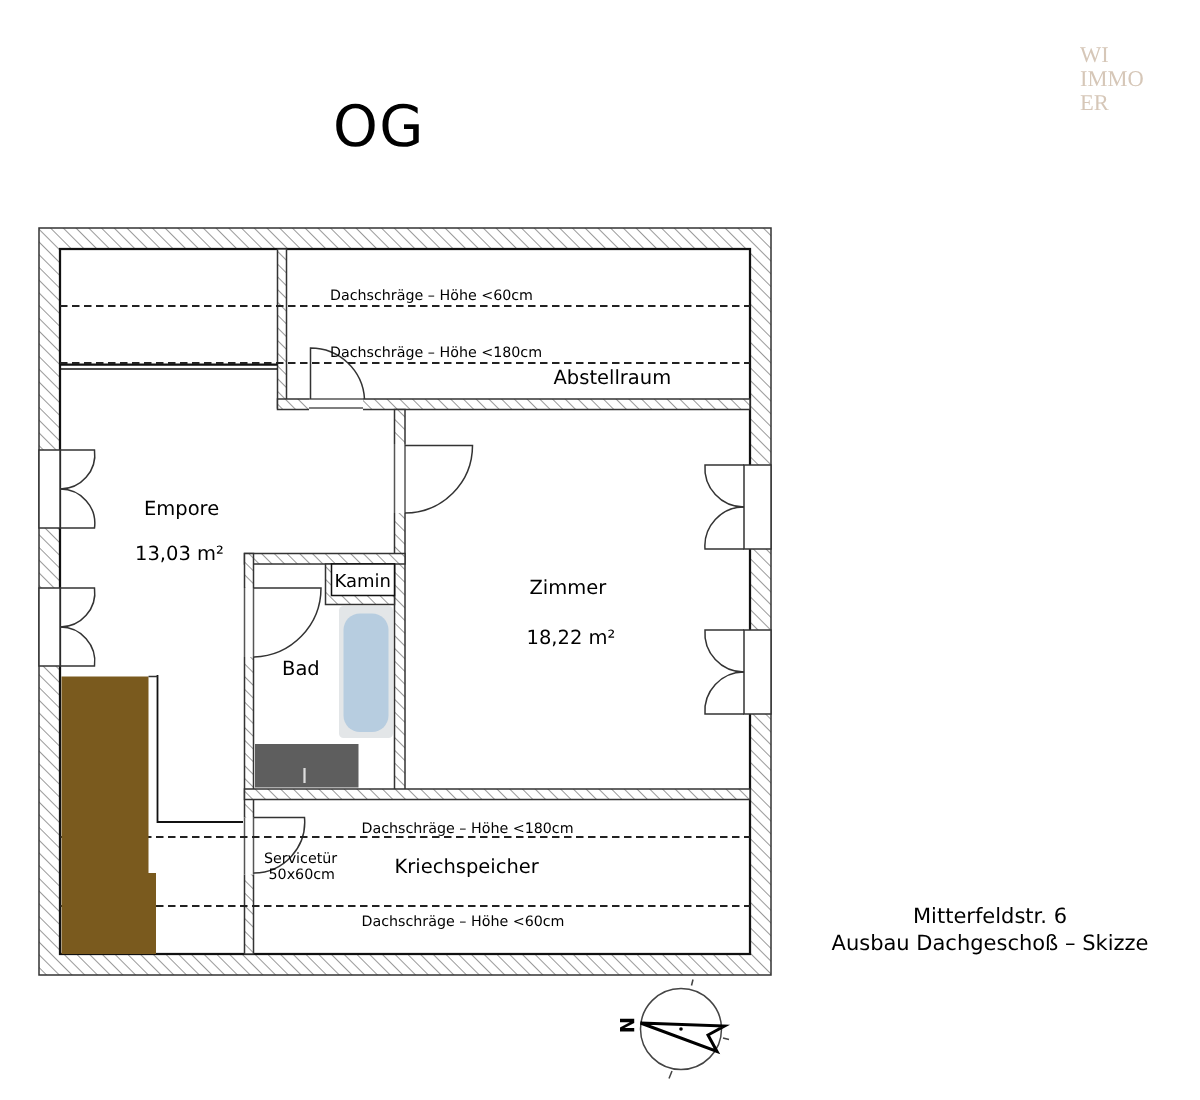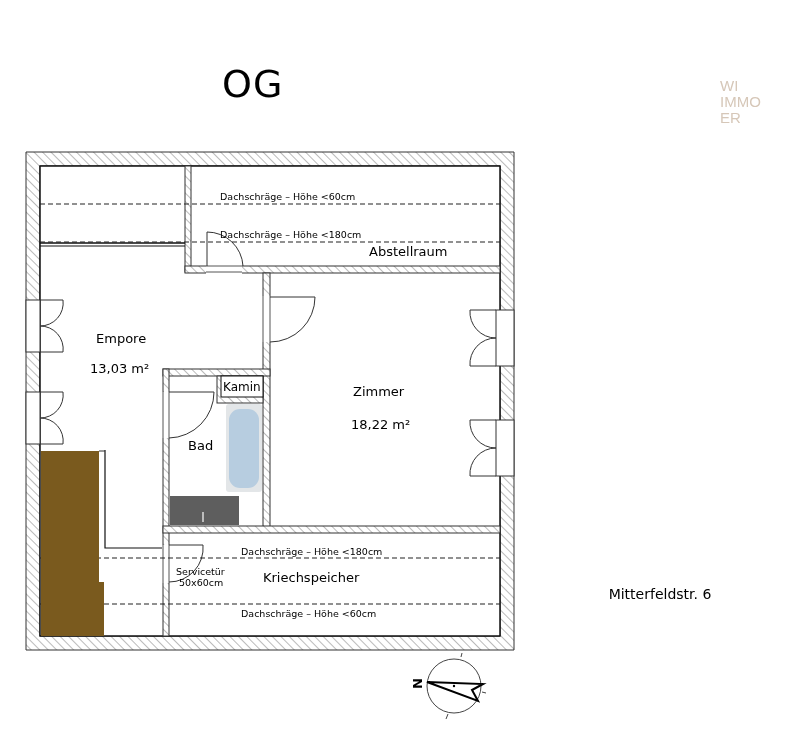--- a/index.html
+++ b/index.html
@@ -1,20 +1,20 @@
 <!DOCTYPE html>
 <html><head>
 <meta charset="utf-8">
 <style>
   html, body { margin:0; padding:0; background:#ffffff; }
   body { width:800px; height:733px; position:relative; overflow:hidden; font-family:"DejaVu Sans", sans-serif; }
   .title { position:absolute; left:222px; top:14px; font-size:38px; color:#000; font-family:"DejaVu Sans", sans-serif; letter-spacing:1px;margin-top:48px; }
-  .logo { position:absolute; left:720px; top:30px; color:#d6c7b8; font-size:15px; line-height:15px; font-family:Liberation Sans, sans-serif; letter-spacing:0px;margin-top:48px; }
+  .logo { position:absolute; left:720px; top:30px; color:#d6c7b8; font-size:15px; line-height:15px; font-family:Liberation Serif, serif; letter-spacing:0px; }
   .logo div { height:16px; }
-  .addr { position:absolute; left:540px; top:585px; width:240px; text-align:center; font-size:14px; line-height:18px; color:#000; font-family:"DejaVu Sans", sans-serif; }
+  .addr { position:absolute; left:540px; top:602px; width:240px; text-align:center; font-size:14px; line-height:18px; color:#000; font-family:"DejaVu Sans", sans-serif; }
   svg { position:absolute; left:0; top:0; }
   .lbl { font-family:"DejaVu Sans", sans-serif; fill:#000; }
 </style>
 </head>
 <body>
 
 <div class="title">OG</div>
 
 <div class="logo">
   <div>WI</div>
@@ -139,13 +139,14 @@
     <line x1="482" y1="692" x2="486" y2="693" stroke="#444"></line>
     <line x1="448" y1="714" x2="446" y2="719" stroke="#444"></line>
     <path d="M427,682 L483,684 L472,690 L478,701 Z" fill="none" stroke="#000" stroke-width="2"></path>
     <circle cx="454" cy="686" r="1.2" fill="#000"></circle>
     <text class="lbl" x="412" y="689" font-size="13" font-weight="bold" transform="rotate(90 418 684)">N</text>
   </g>
 </svg>
 
 <div class="addr">
   <div>Mitterfeldstr. 6</div>
+  <div>Ausbau Dachgeschoß – Skizze</div>
 </div>
 
 </body></html>

